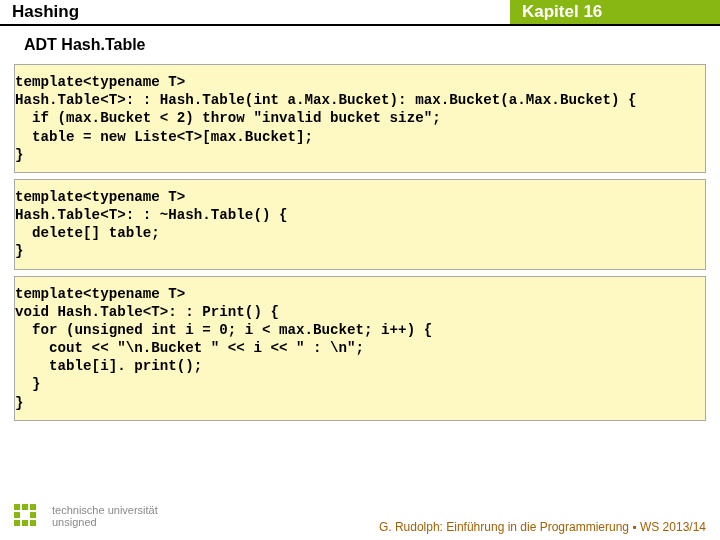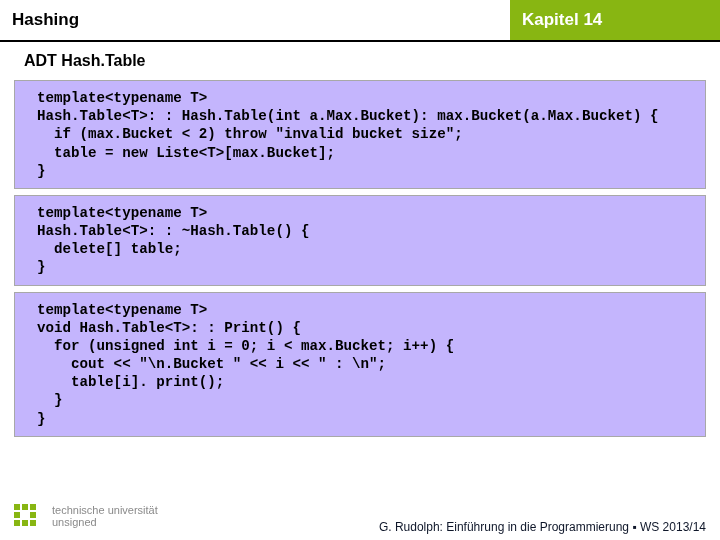--- a/index.html
+++ b/index.html
@@ -7,21 +7,21 @@
     width: 720px;
     height: 540px;
     background: #fff;
     font-family: Arial, Helvetica, sans-serif;
     position: relative;
     overflow: hidden;
   }
   .headerbar {
     display: flex;
     width: 100%;
-    height: 42px;
+    height: 26px;
     justify-content: space-between;
   }
   .hb-left {
     flex: 1;
     background: #fff;
     border-bottom: 2px solid #000;
     display: flex;
     align-items: center;
     padding: 0 12px;
     font-weight: bold;
@@ -40,23 +40,23 @@
     color: #fff;
   }
   .subtitle {
     padding: 10px 16px 6px 24px;
     font-weight: bold;
     font-size: 16px;
     color: #000;
   }
   .codebox {
     margin: 4px 14px 6px 14px;
-    background: #c4b5fd;
+    background: #fef9c3;
     border: 1px solid #a8a8a8;
-    padding: 8px 22px;
+    padding: 8px 0;
     font-family: "Courier New", monospace;
     font-size: 14.2px;
     font-weight: bold;
     line-height: 1.28;
     color: #000;
     white-space: pre;
   }
   .footer {
     position: absolute;
     bottom: 6px;
@@ -74,35 +74,35 @@
   }
   .logo svg { display: block; }
   .logo-txt {
     color: #8a8a8a;
     font-size: 11px;
     line-height: 1.05;
   }
   .pgright {
     text-align: center;
     font-size: 12px;
-    color: #0f172a;
+    color: #a16207;
   }
   .pnum {
     font-size: 13px;
   }
 </style>
 </head>
 <body>
 
 <div class="headerbar">
   <div class="hb-left">
     <span>Hashing</span>
   </div>
   <div class="hb-right">
-    <span>Kapitel 14</span>
+    <span>Kapitel 16</span>
   </div>
 </div>
 
 <div class="subtitle">
   <span>ADT Hash.Table</span>
 </div>
 
 <div class="codebox">template&lt;typename T&gt;
 Hash.Table&lt;T&gt;: : Hash.Table(int a.Max.Bucket): max.Bucket(a.Max.Bucket) {
   if (max.Bucket &lt; 2) throw "invalid bucket size";

